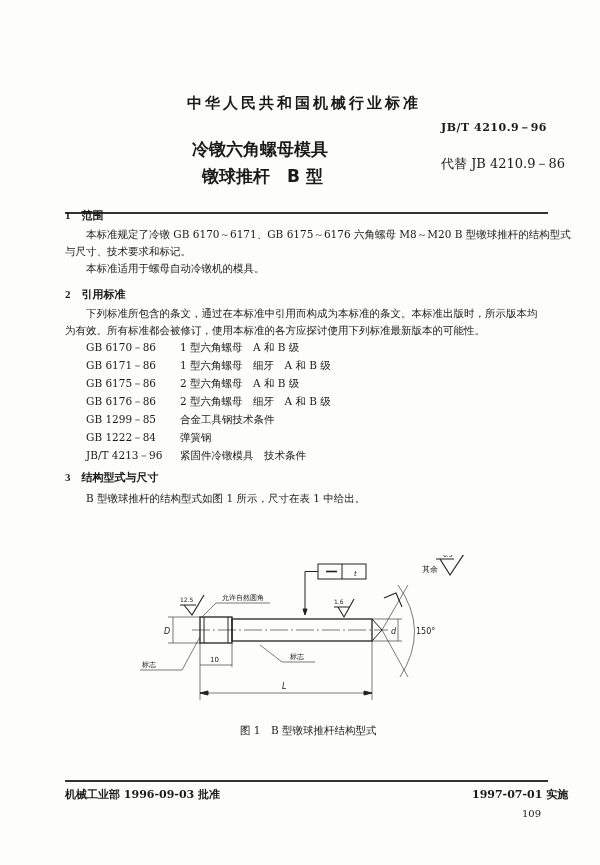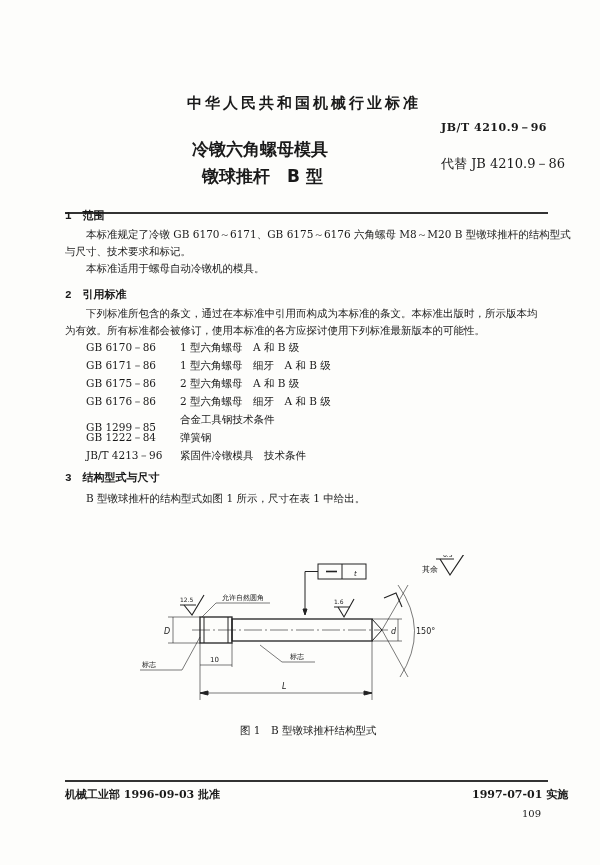--- a/index.html
+++ b/index.html
@@ -7,21 +7,21 @@
     width: 600px; height: 865px; background: #fdfdfb; position: relative; overflow: hidden;
     font-family: "DejaVu Serif", "Liberation Serif", serif; color: #1a1a1a;
   }
   .abs { position: absolute; }
   .org-title { left: 143px; top: 94px; font-size: 15px; font-weight: bold; letter-spacing: 3px; font-family: "DejaVu Sans", sans-serif; margin-left: 44px; }
   .std-no { left: 441px; top: 120px; font-size: 11px; font-weight: bold; letter-spacing: 0.5px; }
   .replace { left: 441px; top: 155px; font-size: 13px; }
   .doc-title1 { left: 192px; top: 138px; font-size: 17px; font-weight: bold; font-family: "DejaVu Sans", sans-serif; }
   .doc-title2 { left: 202px; top: 165px; font-size: 17px; font-weight: bold; font-family: "DejaVu Sans", sans-serif; }
   .rule { left: 65px; width: 483px; height: 1.5px; background: #333; }
-  .h { font-size: 11px; font-weight: bold; font-family: Liberation Mono, monospace; }
+  .h { font-size: 11px; font-weight: bold; font-family: Liberation Serif, serif; }
   .p { font-size: 10.5px; line-height: 16px; }
   .ref-code { font-size: 10.5px; }
   .ref-title { font-size: 10.5px; }
   .caption { left: 240px; top: 724px; font-size: 10.5px; }
   .foot-left { left: 65px; top: 787px; font-size: 11px; font-weight: bold; }
   .foot-right { left: 472px; top: 787px; font-size: 11px; font-weight: bold; }
   .page-no { left: 522px; top: 808px; font-size: 10px; }
   svg text { font-family: "DejaVu Sans", sans-serif; }
 </style>
 </head>
@@ -45,21 +45,21 @@
 
 <div>
   <div class="abs ref-code" style="left:86px; top:341px;">GB 6170－86</div>
   <div class="abs ref-title" style="left:180px; top:341px;">1 型六角螺母　A 和 B 级</div>
   <div class="abs ref-code" style="left:86px; top:359px;">GB 6171－86</div>
   <div class="abs ref-title" style="left:180px; top:359px;">1 型六角螺母　细牙　A 和 B 级</div>
   <div class="abs ref-code" style="left:86px; top:377px;">GB 6175－86</div>
   <div class="abs ref-title" style="left:180px; top:377px;">2 型六角螺母　A 和 B 级</div>
   <div class="abs ref-code" style="left:86px; top:395px;">GB 6176－86</div>
   <div class="abs ref-title" style="left:180px; top:395px;">2 型六角螺母　细牙　A 和 B 级</div>
-  <div class="abs ref-code" style="left:86px; top:413px;margin-top:8px;">GB 1299－85</div>
+  <div class="abs ref-code" style="left:86px; top:413px;">GB 1299－85</div>
   <div class="abs ref-title" style="left:180px; top:413px;">合金工具钢技术条件</div>
   <div class="abs ref-code" style="left:86px; top:431px;">GB 1222－84</div>
   <div class="abs ref-title" style="left:180px; top:431px;">弹簧钢</div>
   <div class="abs ref-code" style="left:86px; top:449px;">JB/T 4213－96</div>
   <div class="abs ref-title" style="left:180px; top:449px;">紧固件冷镦模具　技术条件</div>
 </div>
 
 <div class="abs h" style="left:65px; top:470px;">3　结构型式与尺寸</div>
 <div class="abs p" style="left:86px; top:490px;">B 型镦球推杆的结构型式如图 1 所示，尺寸在表 1 中给出。</div>
 

